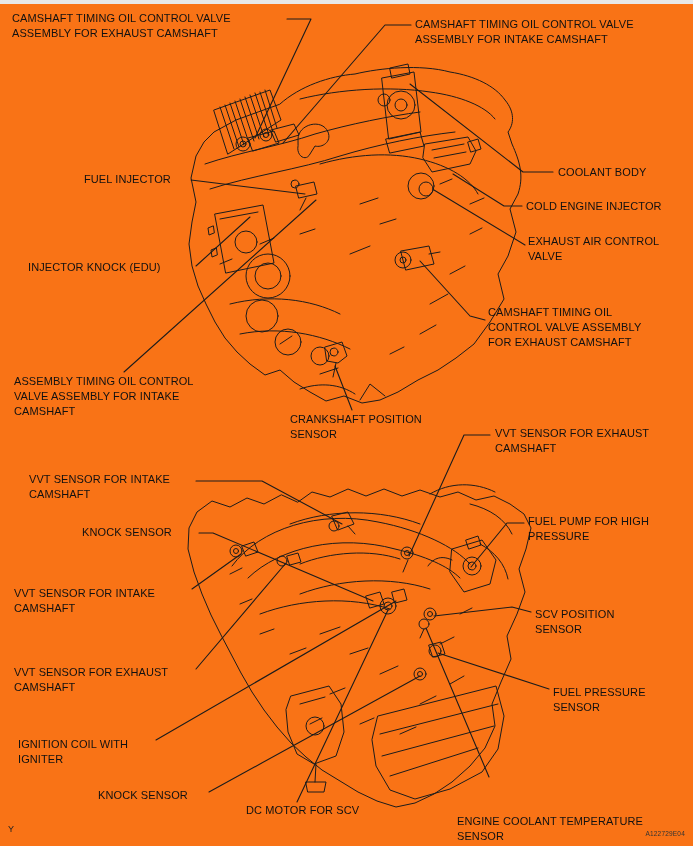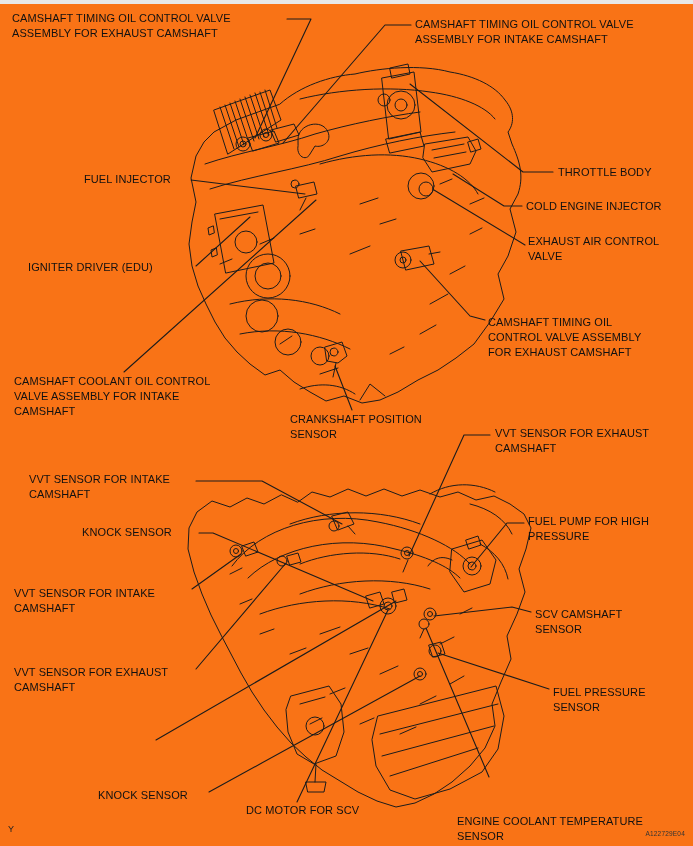--- a/index.html
+++ b/index.html
@@ -184,48 +184,50 @@
       <path d="M549,685 L438,649"></path>
       <path d="M489,773 L426,624"></path>
     </g>
   </svg>
 
   <div class="lbl" style="left:12px;top:7px;width:300px">CAMSHAFT TIMING OIL CONTROL VALVE
 ASSEMBLY FOR EXHAUST CAMSHAFT</div>
   <div class="lbl" style="left:415px;top:13px;width:280px">CAMSHAFT TIMING OIL CONTROL VALVE
 ASSEMBLY FOR INTAKE CAMSHAFT</div>
   <div class="lbl" style="left:84px;top:168px;width:120px">FUEL INJECTOR</div>
-  <div class="lbl" style="left:558px;top:161px;width:125px">THROTTLE BODY</div>
+  <div class="lbl" style="left:558px;top:161px;width:125px">COOLANT BODY</div>
   <div class="lbl" style="left:526px;top:195px;width:160px">COLD ENGINE INJECTOR</div>
   <div class="lbl" style="left:528px;top:230px;width:155px">EXHAUST AIR CONTROL
 VALVE</div>
-  <div class="lbl" style="left:28px;top:256px;width:170px">IGNITER DRIVER (EDU)</div>
-  <div class="lbl" style="left:488px;top:311px;width:195px">CAMSHAFT TIMING OIL
+  <div class="lbl" style="left:28px;top:256px;width:170px">INJECTOR KNOCK (EDU)</div>
+  <div class="lbl" style="left:488px;top:301px;width:195px">CAMSHAFT TIMING OIL
 CONTROL VALVE ASSEMBLY
 FOR EXHAUST CAMSHAFT</div>
-  <div class="lbl" style="left:14px;top:370px;width:225px">CAMSHAFT COOLANT OIL CONTROL
+  <div class="lbl" style="left:14px;top:370px;width:225px">ASSEMBLY TIMING OIL CONTROL
 VALVE ASSEMBLY FOR INTAKE
 CAMSHAFT</div>
   <div class="lbl" style="left:290px;top:408px;width:175px">CRANKSHAFT POSITION
 SENSOR</div>
 
   <div class="lbl" style="left:495px;top:422px;width:190px">VVT SENSOR FOR EXHAUST
 CAMSHAFT</div>
   <div class="lbl" style="left:29px;top:468px;width:175px">VVT SENSOR FOR INTAKE
 CAMSHAFT</div>
   <div class="lbl" style="left:82px;top:521px;width:115px">KNOCK SENSOR</div>
   <div class="lbl" style="left:14px;top:582px;width:180px">VVT SENSOR FOR INTAKE
 CAMSHAFT</div>
   <div class="lbl" style="left:14px;top:661px;width:190px">VVT SENSOR FOR EXHAUST
 CAMSHAFT</div>
+  <div class="lbl" style="left:18px;top:733px;width:145px">IGNITION COIL WITH
+IGNITER</div>
   <div class="lbl" style="left:98px;top:784px;width:115px">KNOCK SENSOR</div>
   <div class="lbl" style="left:246px;top:799px;width:145px">DC MOTOR FOR SCV</div>
   <div class="lbl" style="left:528px;top:510px;width:155px">FUEL PUMP FOR HIGH
 PRESSURE</div>
-  <div class="lbl" style="left:535px;top:603px;width:125px">SCV CAMSHAFT
+  <div class="lbl" style="left:535px;top:603px;width:125px">SCV POSITION
 SENSOR</div>
   <div class="lbl" style="left:553px;top:681px;width:125px">FUEL PRESSURE
 SENSOR</div>
   <div class="lbl" style="left:457px;top:810px;width:225px">ENGINE COOLANT TEMPERATURE
 SENSOR</div>
 
   <div class="marker" style="left:8px;top:820px">Y</div>
   <div class="figcode" style="right:8px;top:826px;position:absolute">A122729E04</div>
 
 </div>

